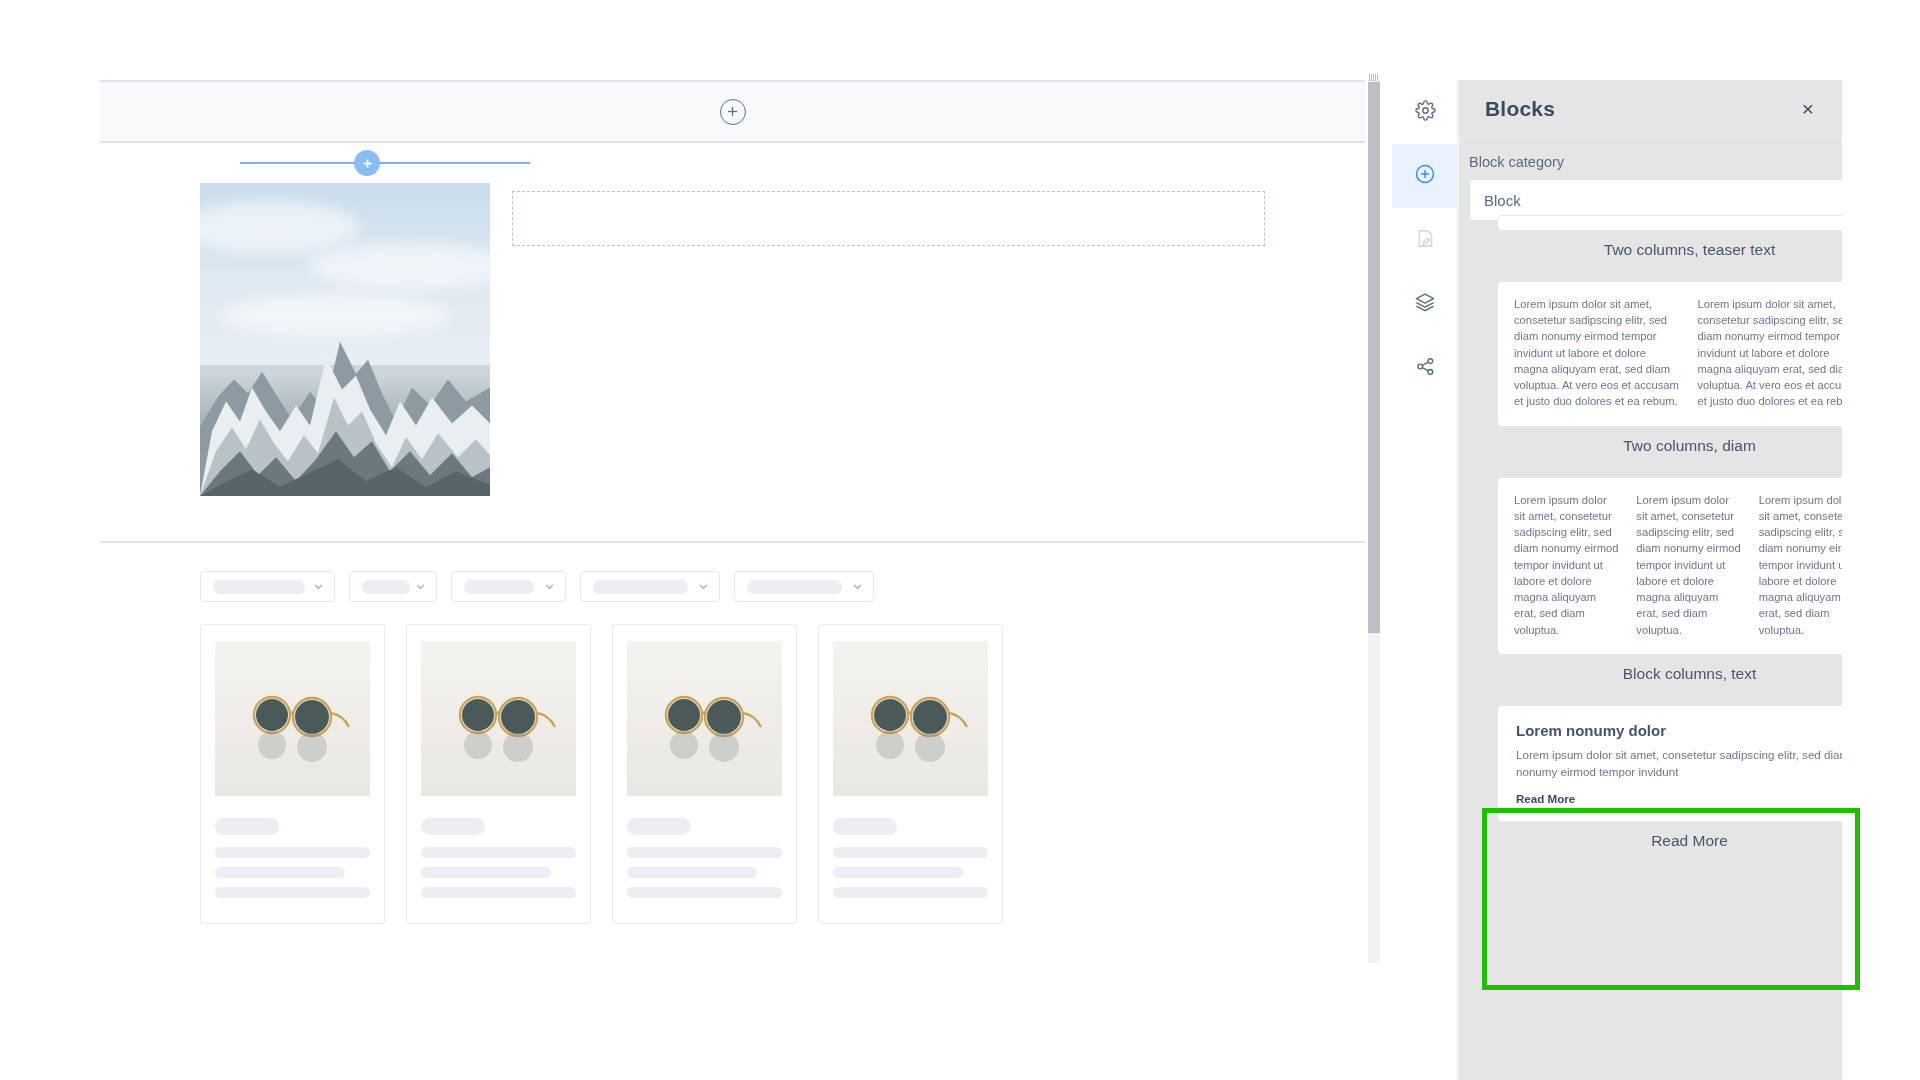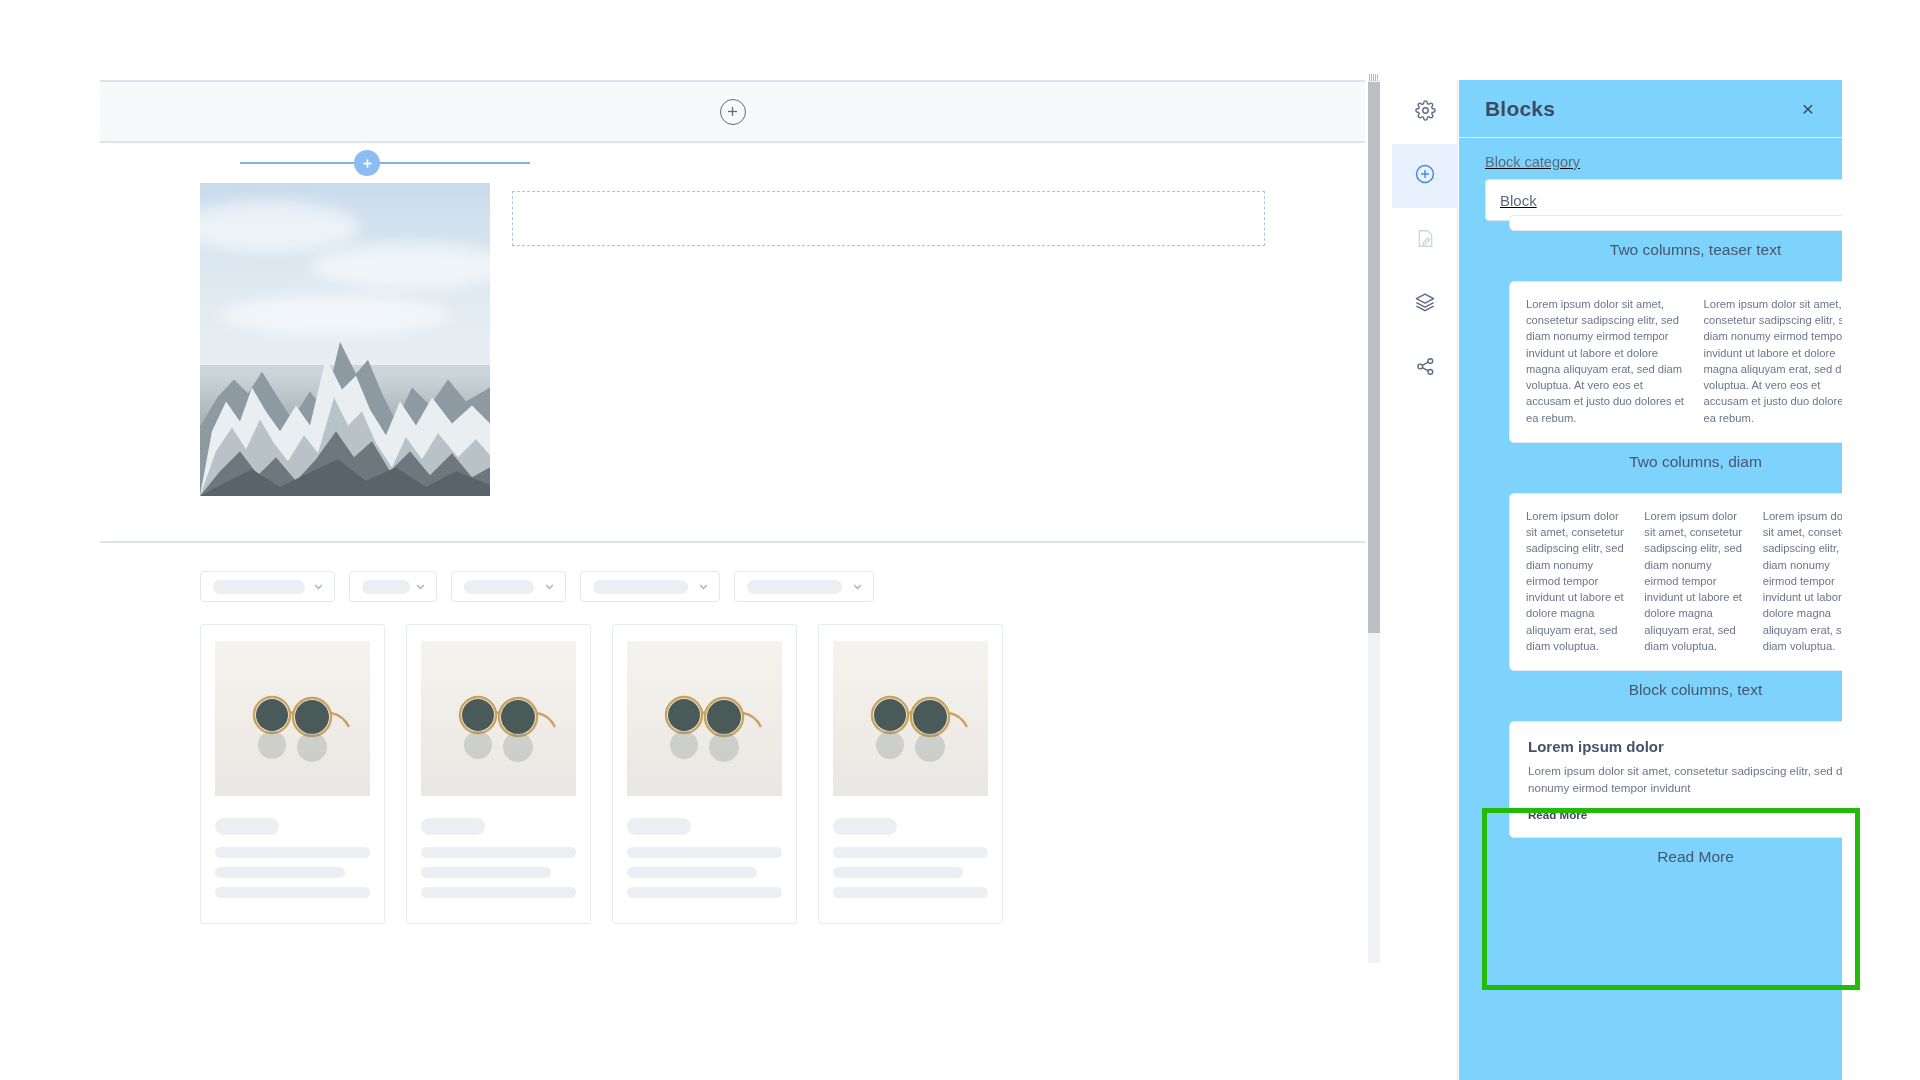--- a/index.html
+++ b/index.html
@@ -123,44 +123,44 @@
     width: 66px; height: 64px; display: flex; align-items: center; justify-content: center;
     color: #5b6b84; cursor: pointer;
   }
   .rail-item.active { background: #e8f1fd; color: #3f8be0; }
   .rail-item.disabled { color: #cfd6e0; cursor: default; }
   .rail-item + .rail-item { margin-top: 0; }
 
   
   .panel {
     position: absolute; left: 1459px; top: 80px; width: 383px; height: 1000px;
-    background: #7dd3fc; overflow: hidden;
+    background: #e5e5e5; overflow: hidden;
   }
   .panel-head {
     height: 58px; display: flex; align-items: center; justify-content: space-between;
     padding: 0 28px 0 26px; border-bottom: 1px solid #e6eaf1;
   }
   .panel-title { font-size: 21px; font-weight: bold; color: #3c4a60; letter-spacing: .2px; }
   .panel-close { font-size: 21px; color: #3c4a60; cursor: pointer; line-height: 1; }
 
-  .panel-body { padding: 16px 26px 0 26px; text-decoration: underline; }
+  .panel-body { padding: 16px 26px 0 10px; }
   .field-label { font-size: 14.5px; color: #5a6a80; margin-bottom: 9px; }
   .select {
     position: relative; height: 42px; border: 1px solid #dfe5ec; border-radius: 4px;
     background: #fff; display: flex; align-items: center; padding: 0 14px;
     width: 470px;
   }
   .select-value { font-size: 15px; color: #5a6a80; }
   .select-chev { position: absolute; right: 46px; color: #54617a; display:flex; }
 
   .blocks-scroll {
     position: absolute; left: 0; top: 135px; width: 461px; height: 865px;
     overflow: hidden;
   }
-  .blocks-inner { padding: 0 38px; margin-left: 12px; }
+  .blocks-inner { padding: 0 38px; }
 
   .block-card {
     border: 1px solid #e4e9f0; border-radius: 5px; background: #fff;
     position: relative; cursor: pointer;
   }
   .block-caption {
     text-align: center; font-size: 15.5px; color: #47566c;
     margin: 10px 0 22px 0;
   }
   .lorem { font-size: 11.2px; line-height: 1.45; color: #6a768c; }
@@ -472,21 +472,21 @@
             <span>
               <svg width="15" height="14" viewBox="0 0 16 15" fill="none" stroke="#e8399f" stroke-width="1.5">
                 <path d="M8 13.2 2.4 7.7a3.3 3.3 0 0 1 4.7-4.6L8 4l.9-.9a3.3 3.3 0 0 1 4.7 4.6z"></path>
               </svg>
             </span>
           </div>
         </div>
         <div class="block-caption">Block columns, text</div>
 
         <div class="block-card teaser-card">
-          <div class="teaser-title">Lorem ipsum dolor</div>
+          <div class="teaser-title">Lorem nonumy dolor</div>
           <div class="teaser-body">Lorem ipsum dolor sit amet, consetetur sadipscing elitr, sed diam nonumy eirmod tempor invidunt</div>
           <div class="teaser-link">Read More</div>
           <div class="fav">
             <span>
               <svg width="15" height="14" viewBox="0 0 16 15" fill="none" stroke="#e8399f" stroke-width="1.5">
                 <path d="M8 13.2 2.4 7.7a3.3 3.3 0 0 1 4.7-4.6L8 4l.9-.9a3.3 3.3 0 0 1 4.7 4.6z"></path>
               </svg>
             </span>
           </div>
         </div>

